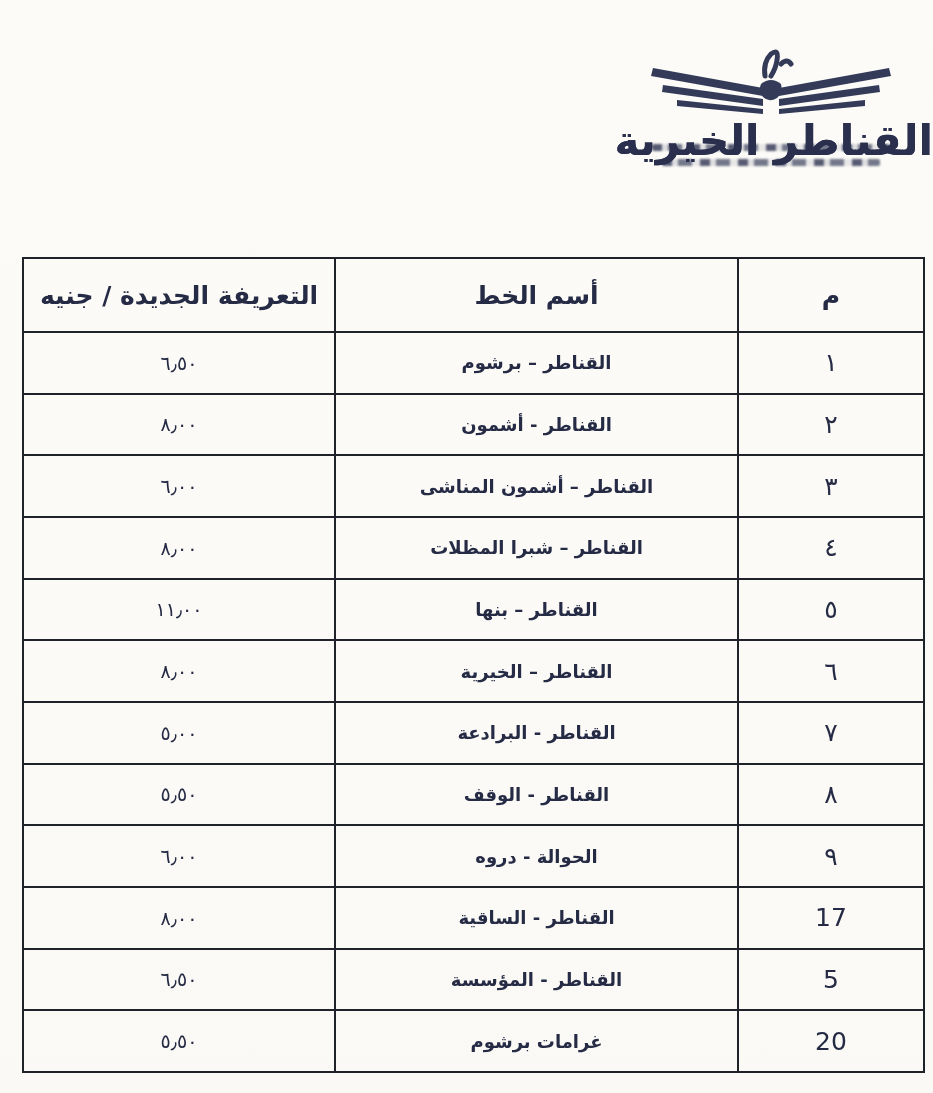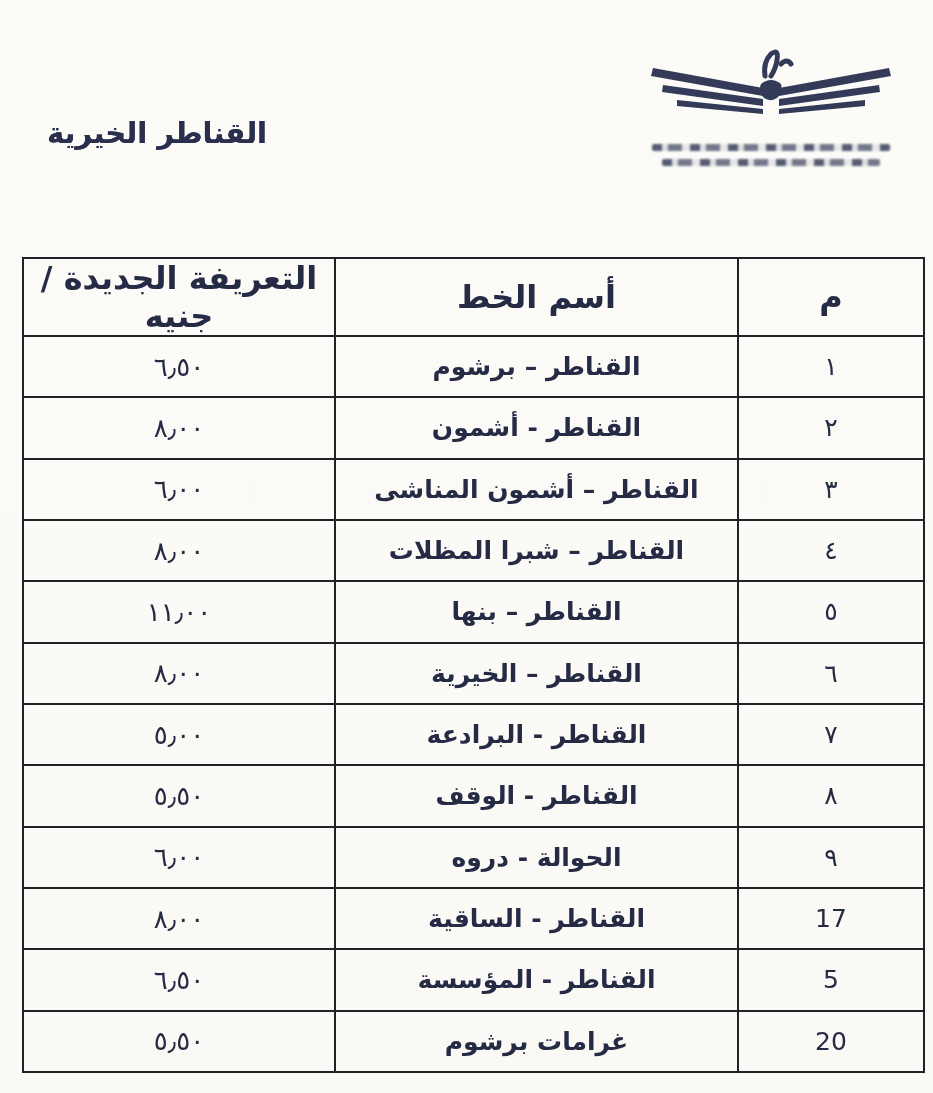--- a/index.html
+++ b/index.html
@@ -36,23 +36,23 @@
   }
   .cap1 { width: 238px; }
   .cap2 { width: 218px; margin-top: 8px !important; }
 
   
   .title {
     position: absolute;
     top: 116px;
     left: 47px;
     width: 886px;
-    text-align: left;
+    text-align: right;
     direction: rtl;
-    font-size: 29px;
+    font-size: 42px;
     font-weight: bold;
     color: #2a2f4e;
     letter-spacing: .5px;
     text-shadow: 0 0 .6px #2a2f4e;
   }
 
   
   table.fare-table {
     position: absolute;
     left: 22px;
@@ -70,33 +70,33 @@
 
   .fare-table th, .fare-table td {
     border: 2px solid #20222a;
     text-align: center;
     vertical-align: middle;
     color: #262b45;
     overflow: hidden;
   }
   .fare-table thead th {
     height: 74px;
-    font-size: 32px;
+    font-size: 25px;
     font-weight: bold;
   }
   .fare-table td.line {
-    font-size: 25px;
+    font-size: 18px;
     font-weight: bold;
   }
   .fare-table td.idx {
     font-size: 25px;
     font-weight: normal;
   }
   .fare-table td.fare {
-    font-size: 26px;
+    font-size: 19px;
     font-weight: normal;
     letter-spacing: 1px;
   }
 </style>
 </head>
 <body>
 
 <div class="page">
 
   <div class="logo">

